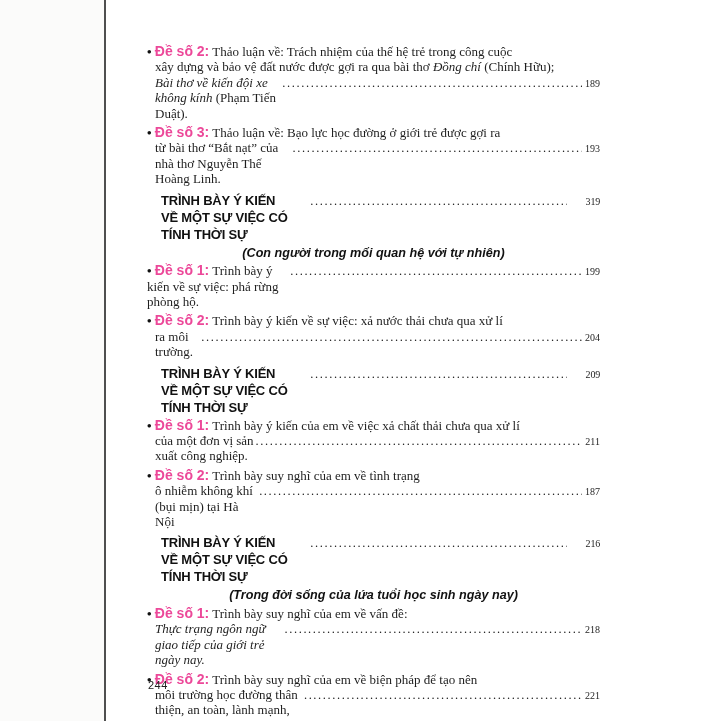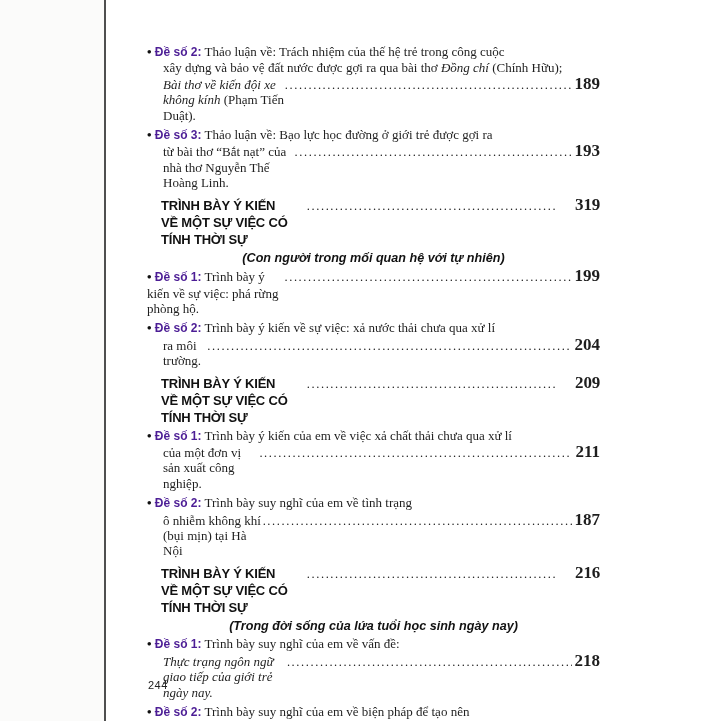--- a/index.html
+++ b/index.html
@@ -29,27 +29,27 @@
   .line{
     display:flex;align-items:baseline;
     font-size:13px;line-height:15.4px;
     white-space:nowrap;
   }
   .line .txt{white-space:pre-wrap;}
   .line.bullet .txt::before{
     content:"\2022\00a0";
     font-weight:bold;color:#111;
   }
-  .line.cont{padding-left:8px;margin-left:8px;}
+  .line.cont{padding-left:8px;}
   .line.center{justify-content:center;}
 
   
   .s-label{
     font-family:"Liberation Sans",sans-serif;font-weight:bold;
-    font-size:12px;color:#4c1d95;
+    font-size:14px;color:#ec4899;
   }
   .s-n{}
   .s-i{font-style:italic;}
 
   
   .entry.header .line,
   .entry.bigheader .line{
     font-family:"Liberation Sans",sans-serif;font-weight:bold;
     font-size:13px;letter-spacing:-0.2px;color:#111;
     line-height:17px;
@@ -65,22 +65,22 @@
   .leader{
     flex:1 1 auto;min-width:0;overflow:hidden;white-space:nowrap;
     font-family:"Liberation Serif",serif;font-weight:normal;font-style:normal;
     font-size:12.5px;color:#222;
   }
   .leader::after{
     content:"........................................................................................................................................";
     letter-spacing:1.6px;
   }
   .pagenum{
-    font-family:"Liberation Serif",serif;font-weight:bold;font-style:normal;
-    font-size:17px;color:#1e1e1e;padding-left:3px;
+    font-family:"Liberation Serif",serif;font-weight:normal;font-style:normal;
+    font-size:10px;color:#1e1e1e;padding-left:3px;
   }
 
   .footer-pagenum{
     position:absolute;left:148px;top:679px;
     font-family:"Liberation Sans",sans-serif;font-size:11px;color:#222;
     letter-spacing:0.5px;
   }
 </style>
 </head>
 <body>

